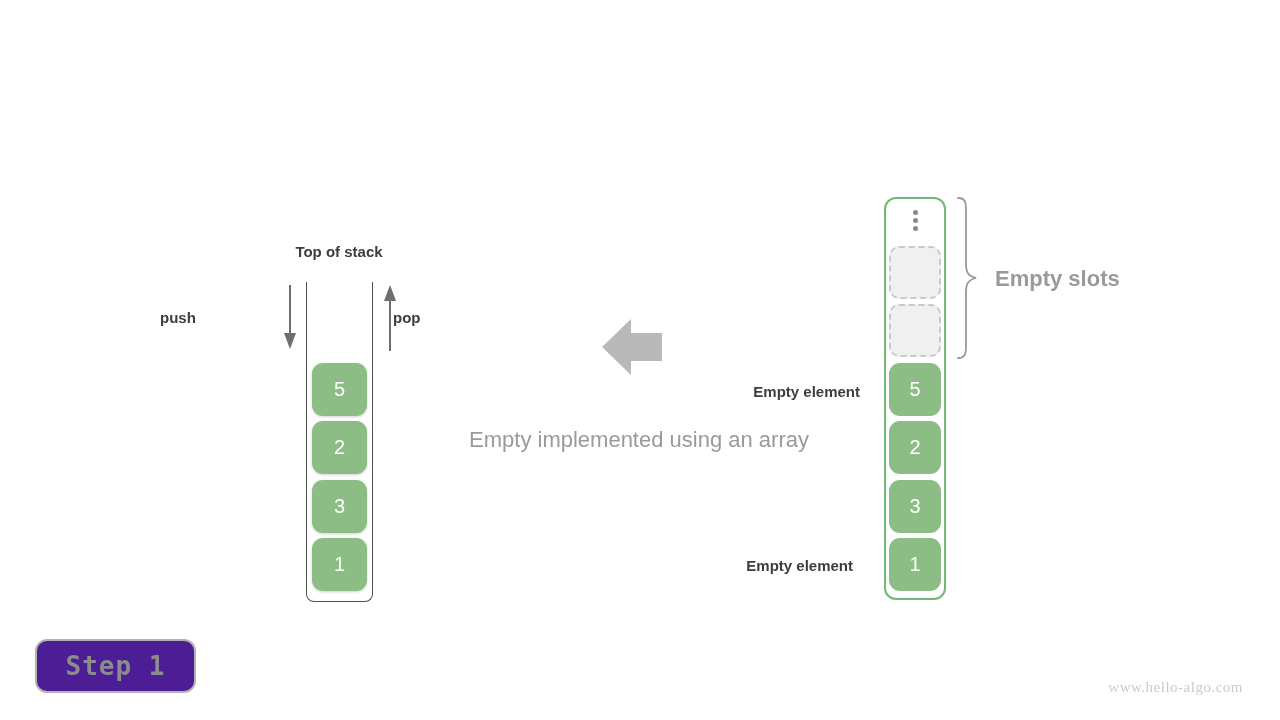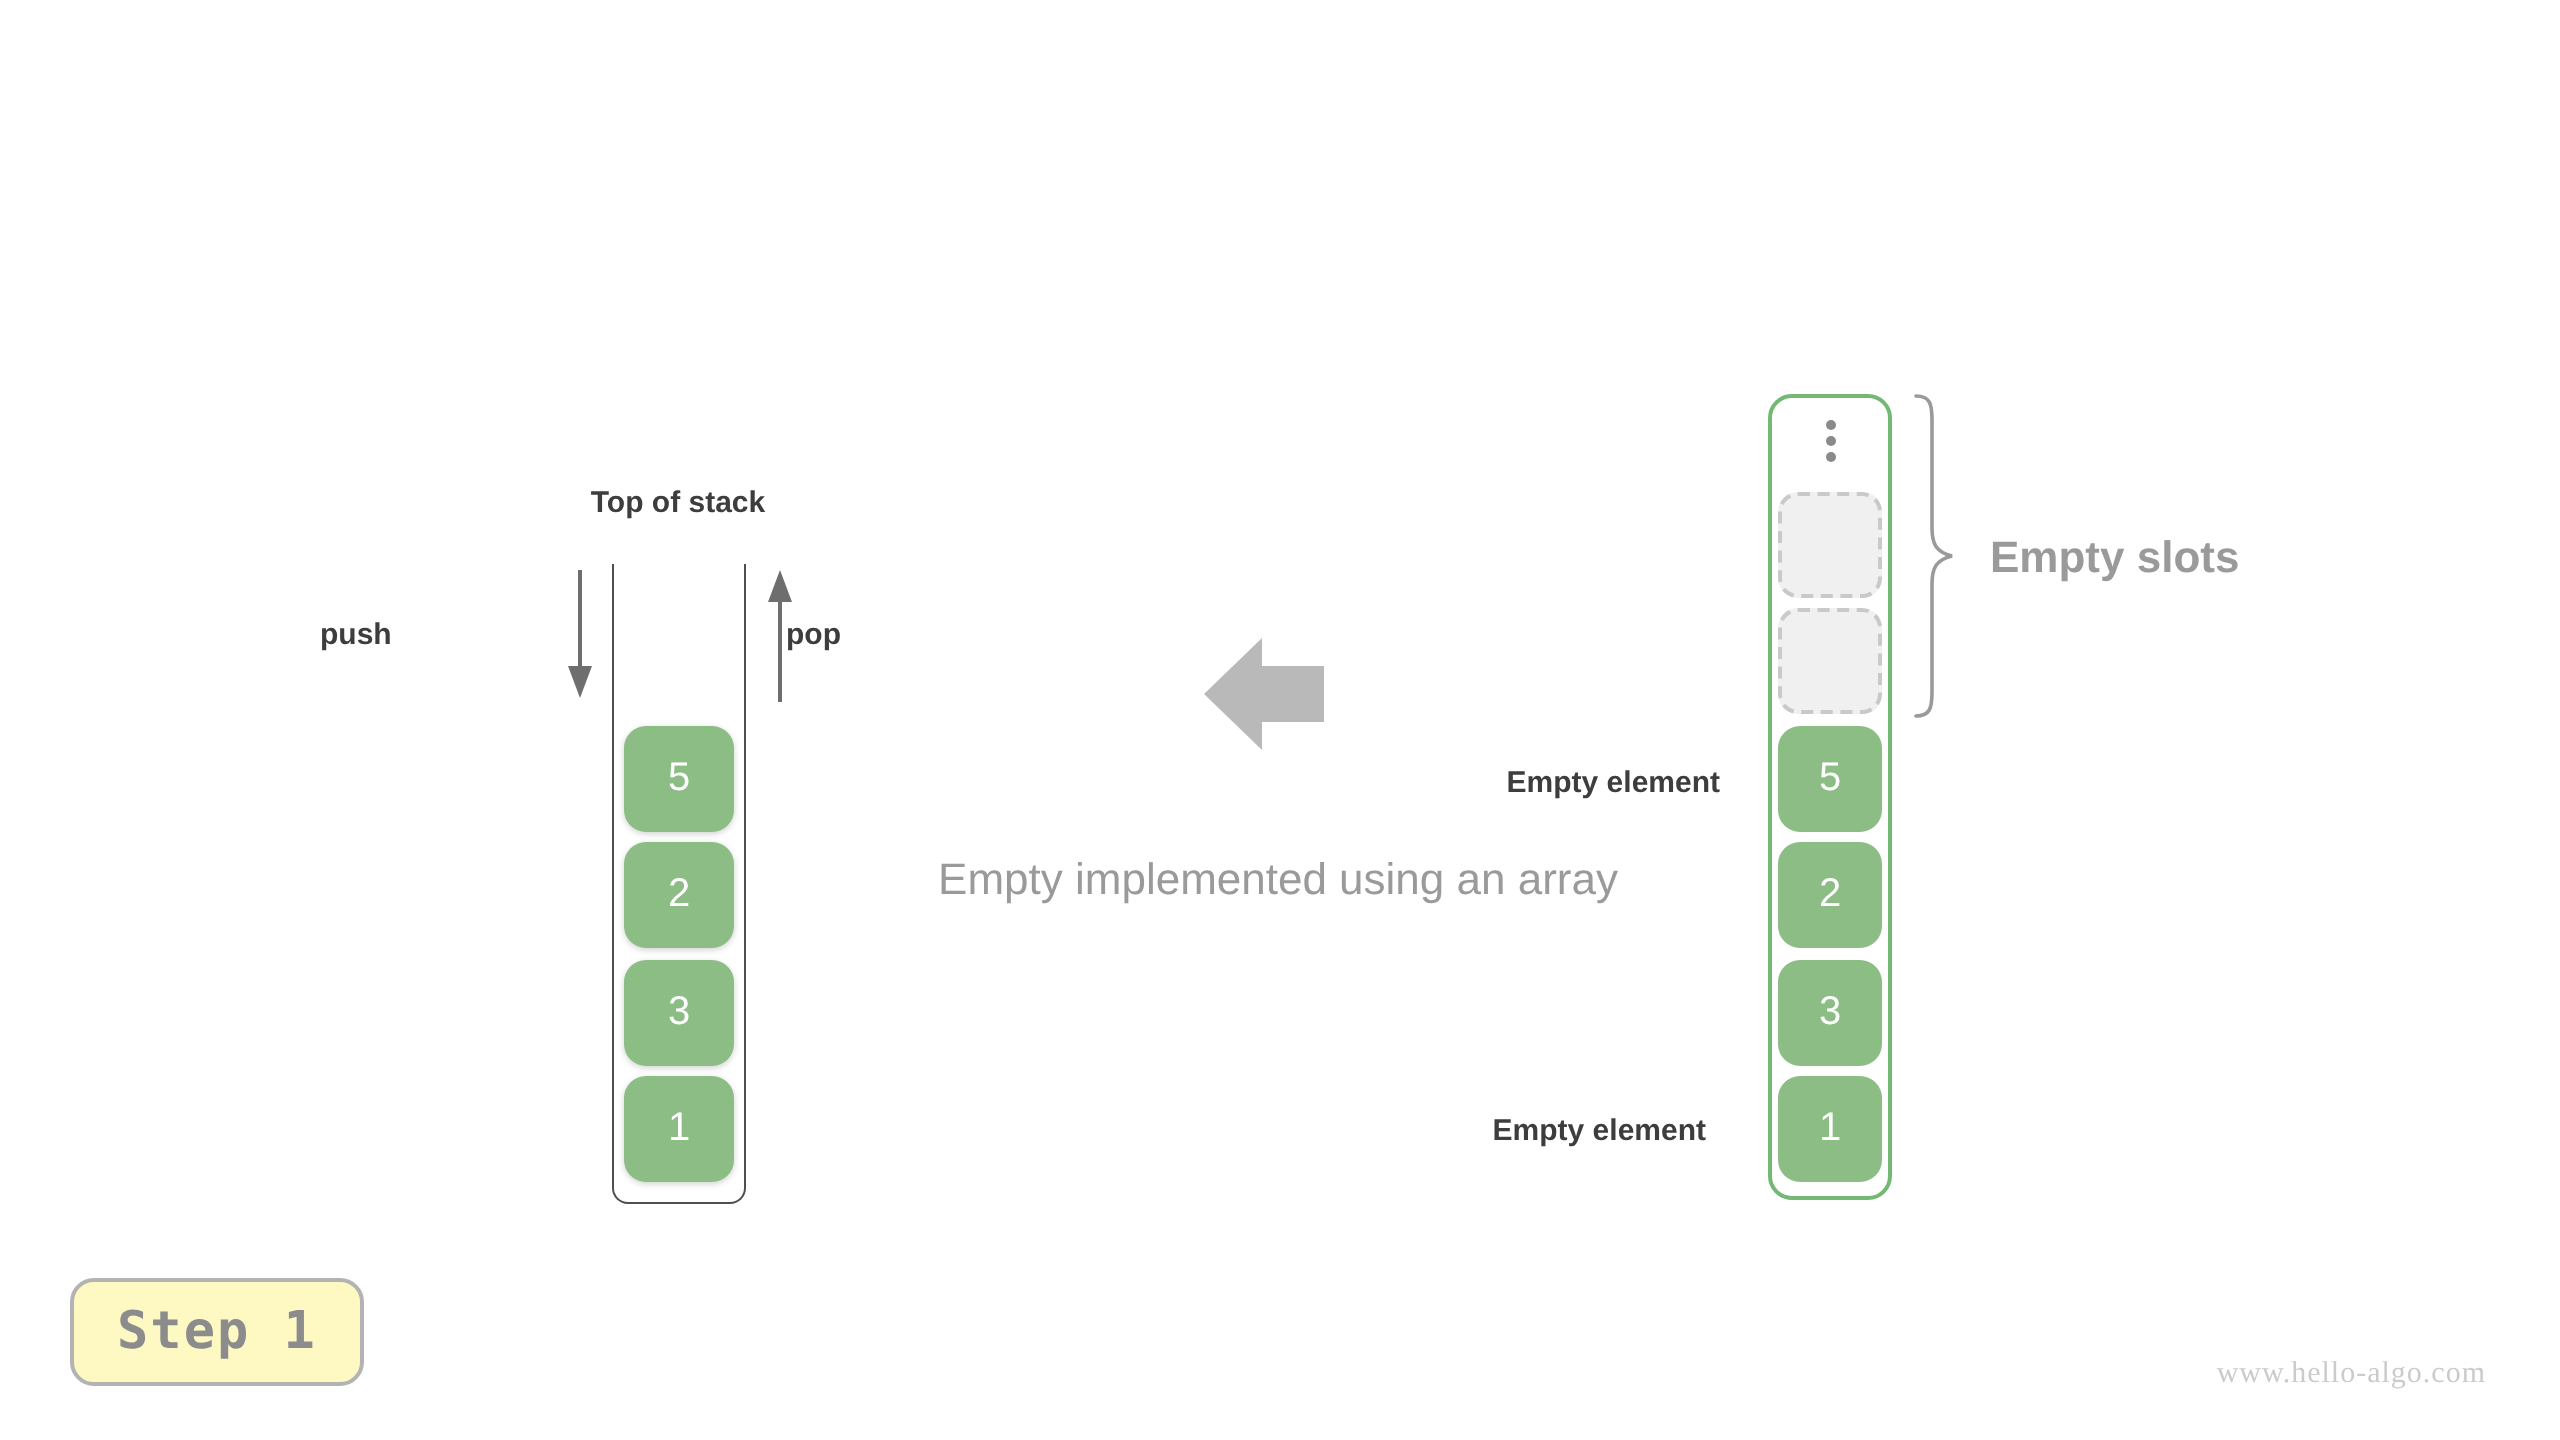--- a/index.html
+++ b/index.html
@@ -37,22 +37,22 @@
   }
   .slot {
     position: absolute; left: 889px; width: 52px; height: 53px;
     border: 2px dashed var(--slot-border, #c9c9c9);
     background: var(--slot-fill, #f0f0f0);
     border-radius: 10px; box-sizing: border-box;
   }
   .dots { position: absolute; left: 913px; top: 210px; display: flex; flex-direction: column; gap: 3px; }
   .dots i { width: 5px; height: 5px; border-radius: 50%; background: #8a8a8a; }
   #step-badge {
-    position: absolute; left: 35px; top: 639px; width: 147px; height: 54px;
-    border: 2px solid #b3b3b3; border-radius: 12px; background: #fef9c3;
+    position: absolute; left: 35px; top: 639px; width: 161px; height: 54px;
+    border: 2px solid #b3b3b3; border-radius: 12px; background: #4c1d95;
     display: flex; align-items: center; justify-content: center;
     box-sizing: border-box;
   }
   #step-badge span {
     font-family: "DejaVu Sans Mono", monospace; font-weight: bold;
     font-size: 26px; color: #8c8c8c; letter-spacing: 1px;
   }
   #watermark {
     position: absolute; right: 37px; top: 679px;
     font-family: Liberation Serif, serif; font-size: 15px;

